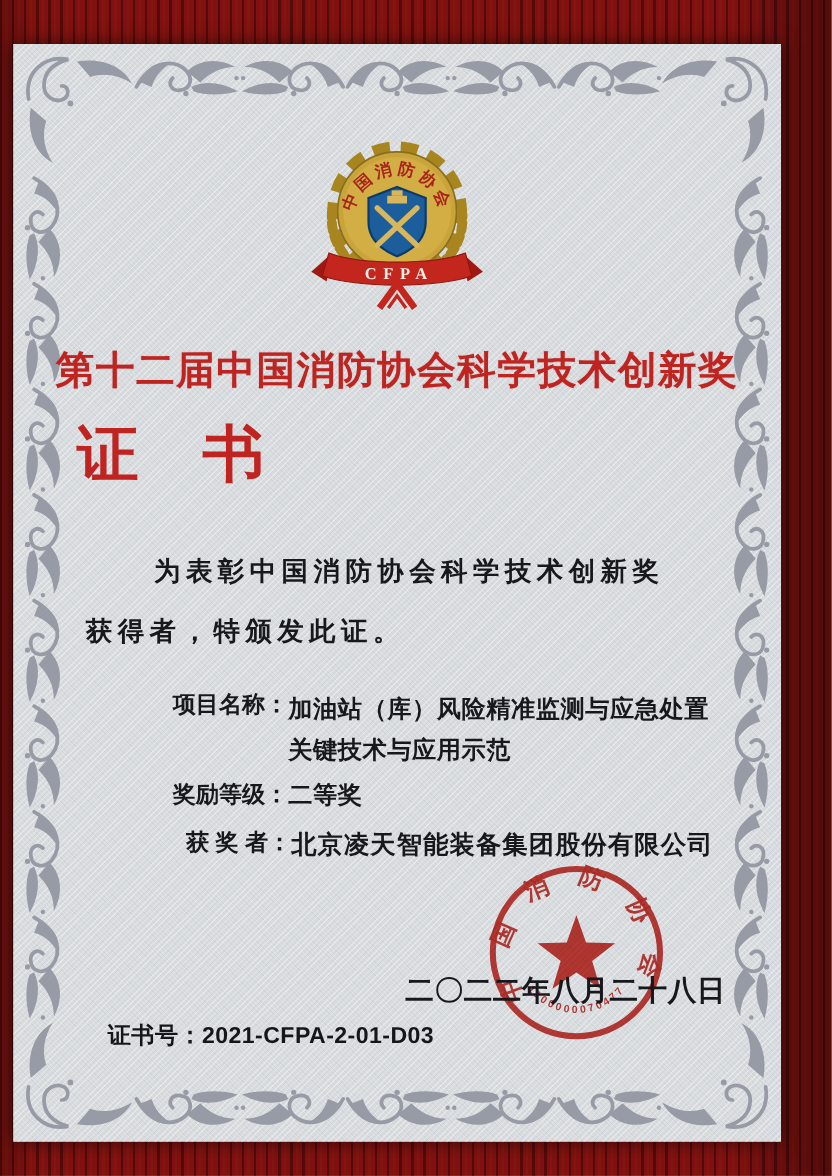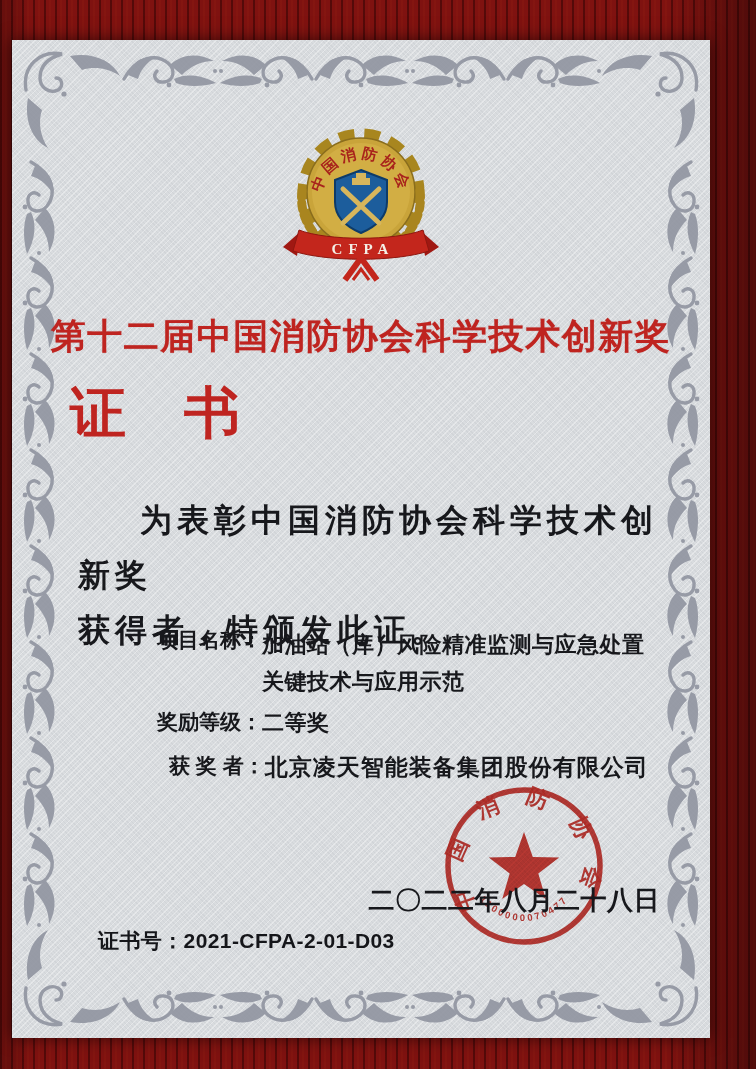--- a/index.html
+++ b/index.html
@@ -35,21 +35,21 @@
     left:0;top:336px;width:100%;box-sizing:border-box;padding-left:58px;text-align:left;
     font-family:"Liberation Serif","DejaVu Serif",serif;
     font-weight:700;font-size:56px;letter-spacing:58px;white-space:nowrap;
   }
   .issue-no{
     top:412px;right:46px;font-size:24px;font-weight:700;color:#15161a;letter-spacing:.5px;
   }
   .body-par{
     left:66px;top:453px;width:586px;
     font-family:"Liberation Serif","DejaVu Serif",serif;
-    font-weight:700;font-size:32px;letter-spacing:5px;line-height:55px;
+    font-weight:700;font-size:24px;letter-spacing:5px;line-height:55px;
     text-indent:62px;color:#17181c;
   }
   .field-row{left:145px;white-space:nowrap;display:flex;}
   .field-label{flex:0 0 91px;font-size:21px;font-weight:700;color:#17181c;white-space:nowrap;text-align:center;}
   .field-value{font-size:22px;font-weight:700;color:#17181c;letter-spacing:.5px;}
   .row-project{top:586px;}
   .row-project .field-value{line-height:37px;}
   .row-grade{top:668px;}
   .row-winner{top:712px;margin-left:12px;}
   .row-winner .field-value{font-size:23px;letter-spacing:1px;}

